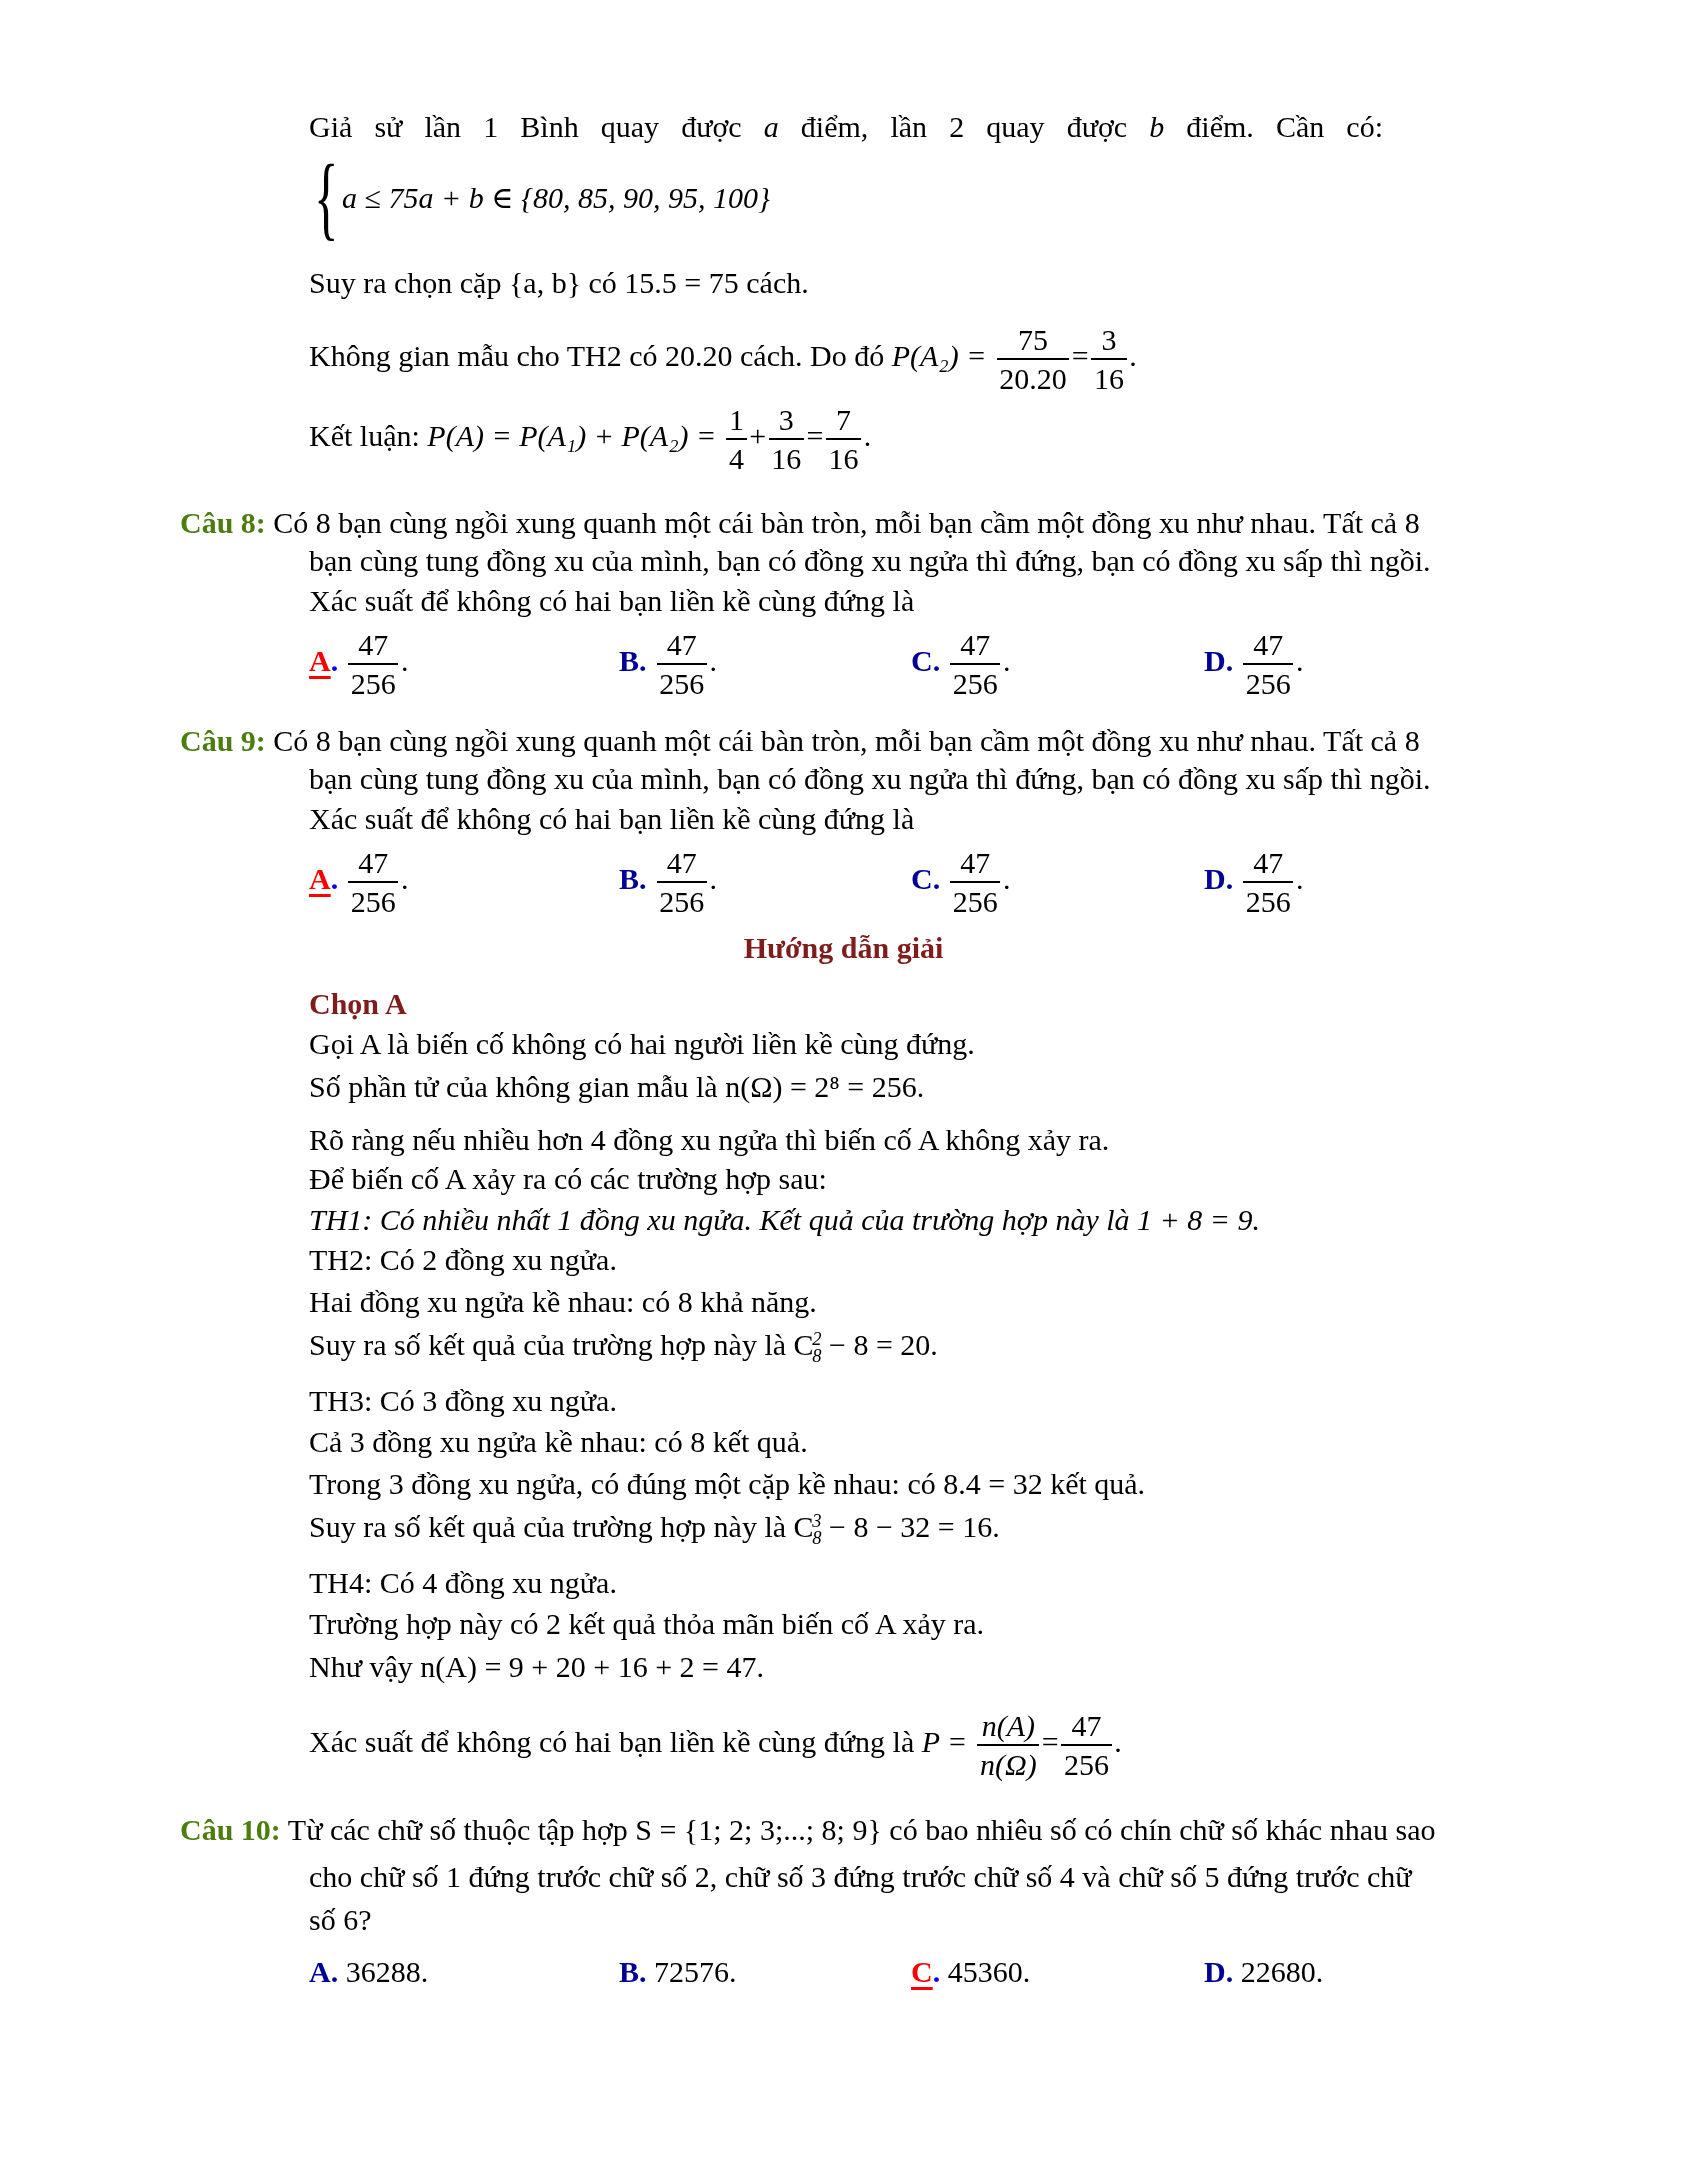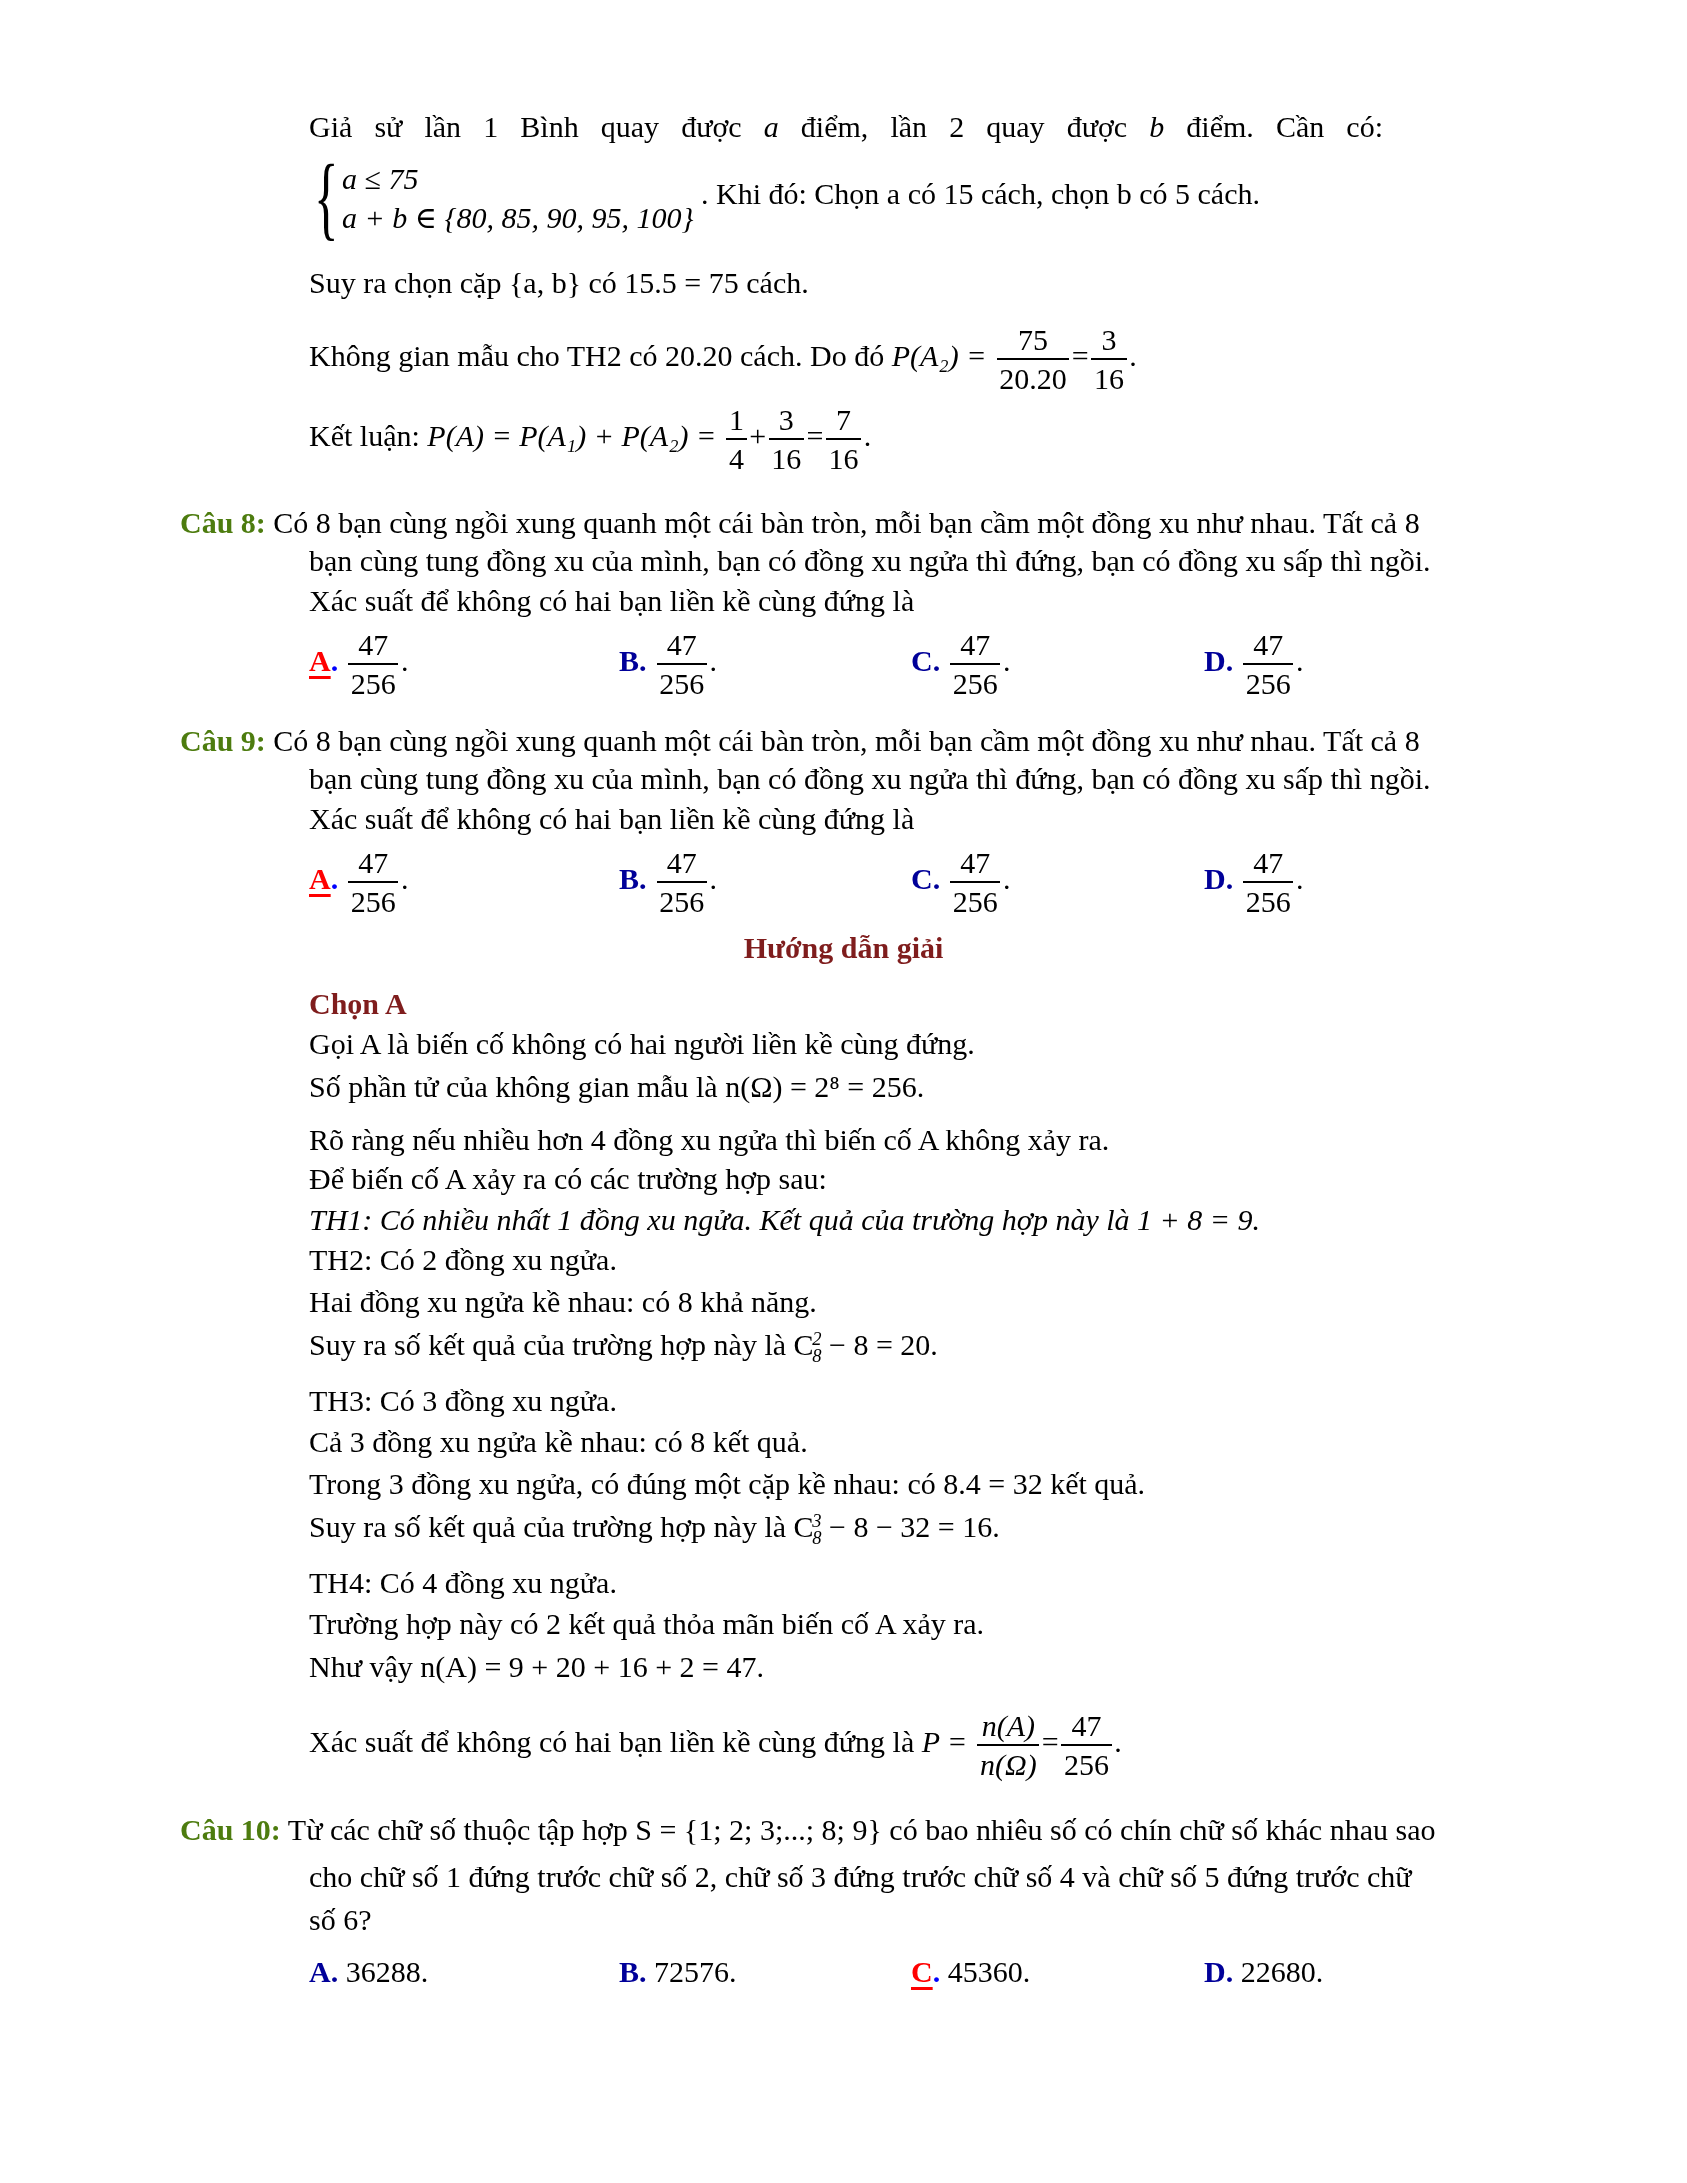--- a/index.html
+++ b/index.html
@@ -14,21 +14,21 @@
   .qlabel { color: #4d7c0f; font-weight: bold; }
   .ans { color: #000099; font-weight: bold; }
   .ans-correct { color: #ff0000; font-weight: bold; text-decoration: underline; text-decoration-thickness: 3.3px; text-underline-offset: 5.3px; }
   .ans-dot { color: #0000ff; font-weight: bold; }
   .heading { color: #7f1d1d; font-weight: bold; }
   .frac { display: inline-flex; flex-direction: column; align-items: center; vertical-align: middle; margin: 0 2.6px; line-height: 1.05; }
   .frac .num { padding: 0 2.6px 2.6px; text-align: center; }
   .frac .den { border-top: 2px solid #000; padding: 2.6px 2.6px 0; }
   .brace-sys { display: inline-flex; align-items: center; vertical-align: middle; }
   .brace { font-size: 93px; font-weight: 100; line-height: 1; transform: scaleX(0.55); margin-right: -6.6px; }
-  .sys-lines { display: flex; flex-direction: column; line-height: 1.3; justify-content: space-between; }
+  .sys-lines { display: flex; flex-direction: row; line-height: 1.3; justify-content: space-between; }
   .choice { position: absolute; white-space: nowrap; }
   .combo { display: inline-flex; flex-direction: column; vertical-align: middle; line-height: 0.9; font-size: 18.5px; margin-left: -1.3px; }
 </style>
 </head>
 <body>
 
 <div class="line" style="top:112px; word-spacing:14.6px;">
   <span>Giả sử lần 1 Bình quay được</span>
   <span class="i">a</span>
   <span>điểm, lần 2 quay được</span>
@@ -37,21 +37,20 @@
 </div>
 
 <div class="abs" style="left:304px; top:151px;">
   <span class="brace-sys">
     <span class="brace">{</span>
     <span class="sys-lines i">
       <span>a ≤ 75</span>
       <span>a + b ∈ {80, 85, 90, 95, 100}</span>
     </span>
   </span>
-  <span>. Khi đó: Chọn a có 15 cách, chọn b có 5 cách.</span>
 </div>
 
 <div class="line" style="top:268px;text-align:right;">Suy ra chọn cặp {a, b} có 15.5 = 75 cách.</div>
 
 <div class="line" style="top:324px;">
   <span>Không gian mẫu cho TH2 có 20.20 cách. Do đó</span>
   <span class="i">P(A₂) =</span>
   <span class="frac">
       <span class="num">75</span>
       <span class="den">20.20</span>

